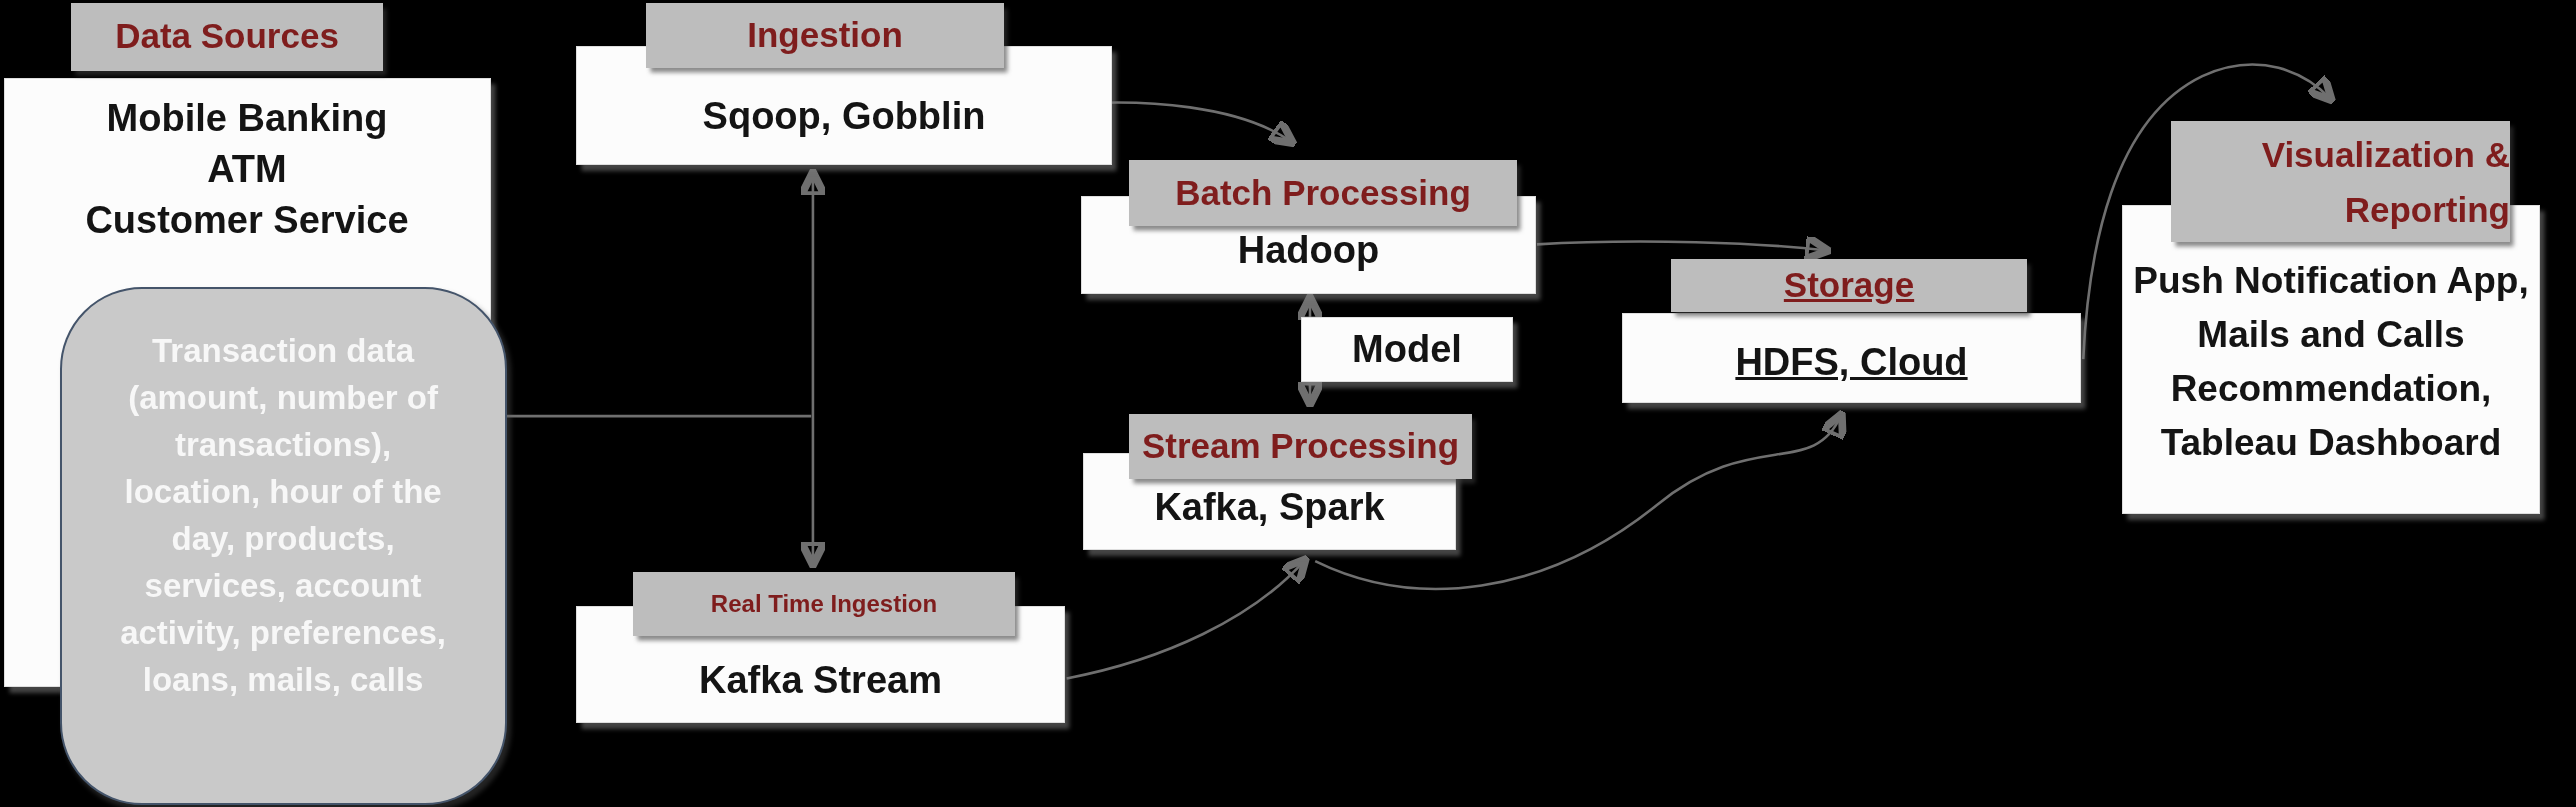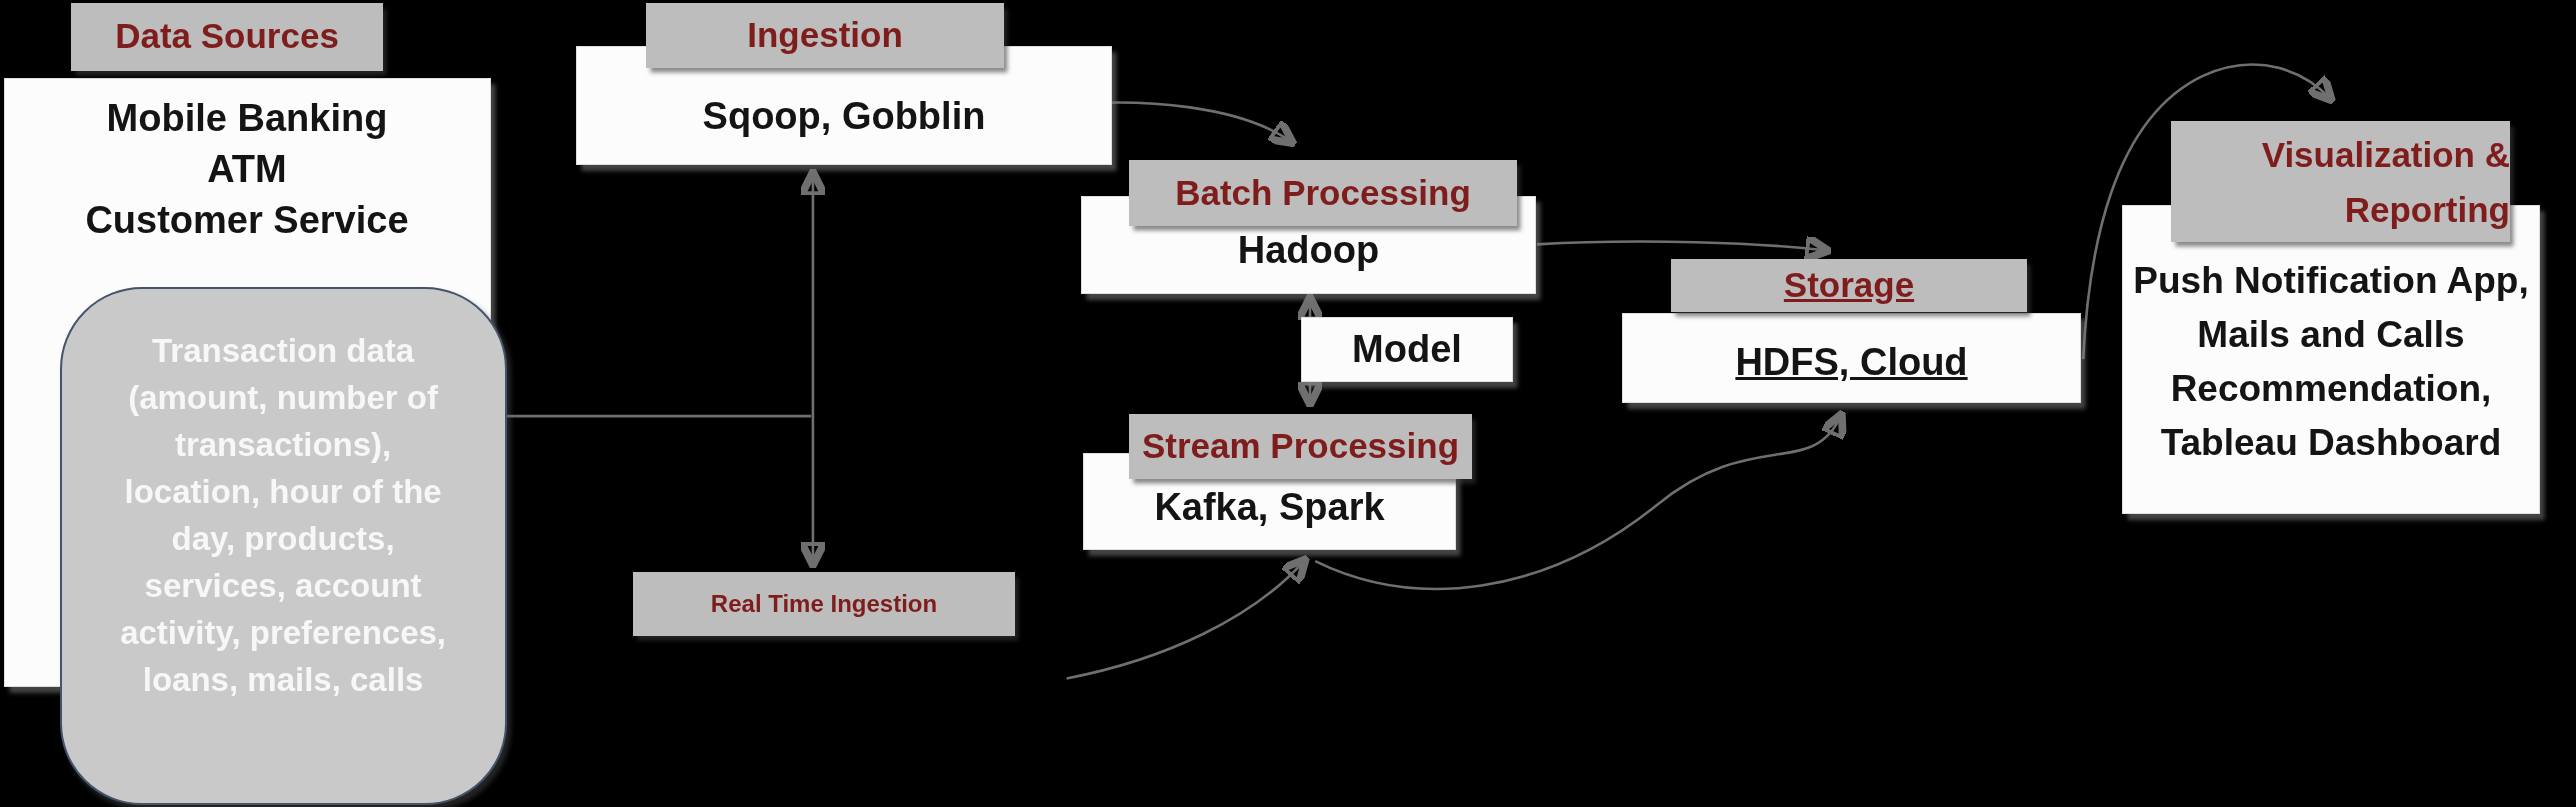--- a/index.html
+++ b/index.html
@@ -116,20 +116,21 @@
   <div class="hdr" style="left:646px; top:2.6px; width:358px; height:65px;">Ingestion</div>
 
   <div class="box" style="left:1081px; top:196px; width:455px; height:98px; padding-top:10.4px;">Hadoop</div>
   <div class="hdr" style="left:1129px; top:160px; width:388px; height:66px;">Batch Processing</div>
 
   <div class="box" style="left:1301px; top:317px; width:212px; height:65px;">Model</div>
 
   <div class="box" style="left:1083px; top:453px; width:373px; height:97px; padding-top:12px;">Kafka, Spark</div>
   <div class="hdr" style="left:1129px; top:414px; width:343px; height:65px;">Stream Processing</div>
 
+  <div class="box" style="left:576px; top:606px; width:489px; height:117px; padding-top:31px;">Kafka Stream</div>
   <div class="hdr" style="left:633px; top:572px; width:382px; height:64px; font-size:24px;">Real Time Ingestion</div>
 
   <div class="box" style="left:1622px; top:313px; width:459px; height:90px; padding-top:8.6px;text-decoration:underline;">HDFS, Cloud</div>
   <div class="hdr" style="left:1671px; top:259px; width:356px; height:53px;text-decoration:underline;">Storage</div>
 
   <div class="box multiline" style="left:2122px; top:205px; width:418px; height:309px; padding-top:48px; line-height:54px; font-size:37px; justify-content:flex-start;">
     <span class="line">Push Notification App,</span>
     <span class="line">Mails and Calls</span>
     <span class="line">Recommendation,</span>
     <span class="line">Tableau Dashboard</span>

